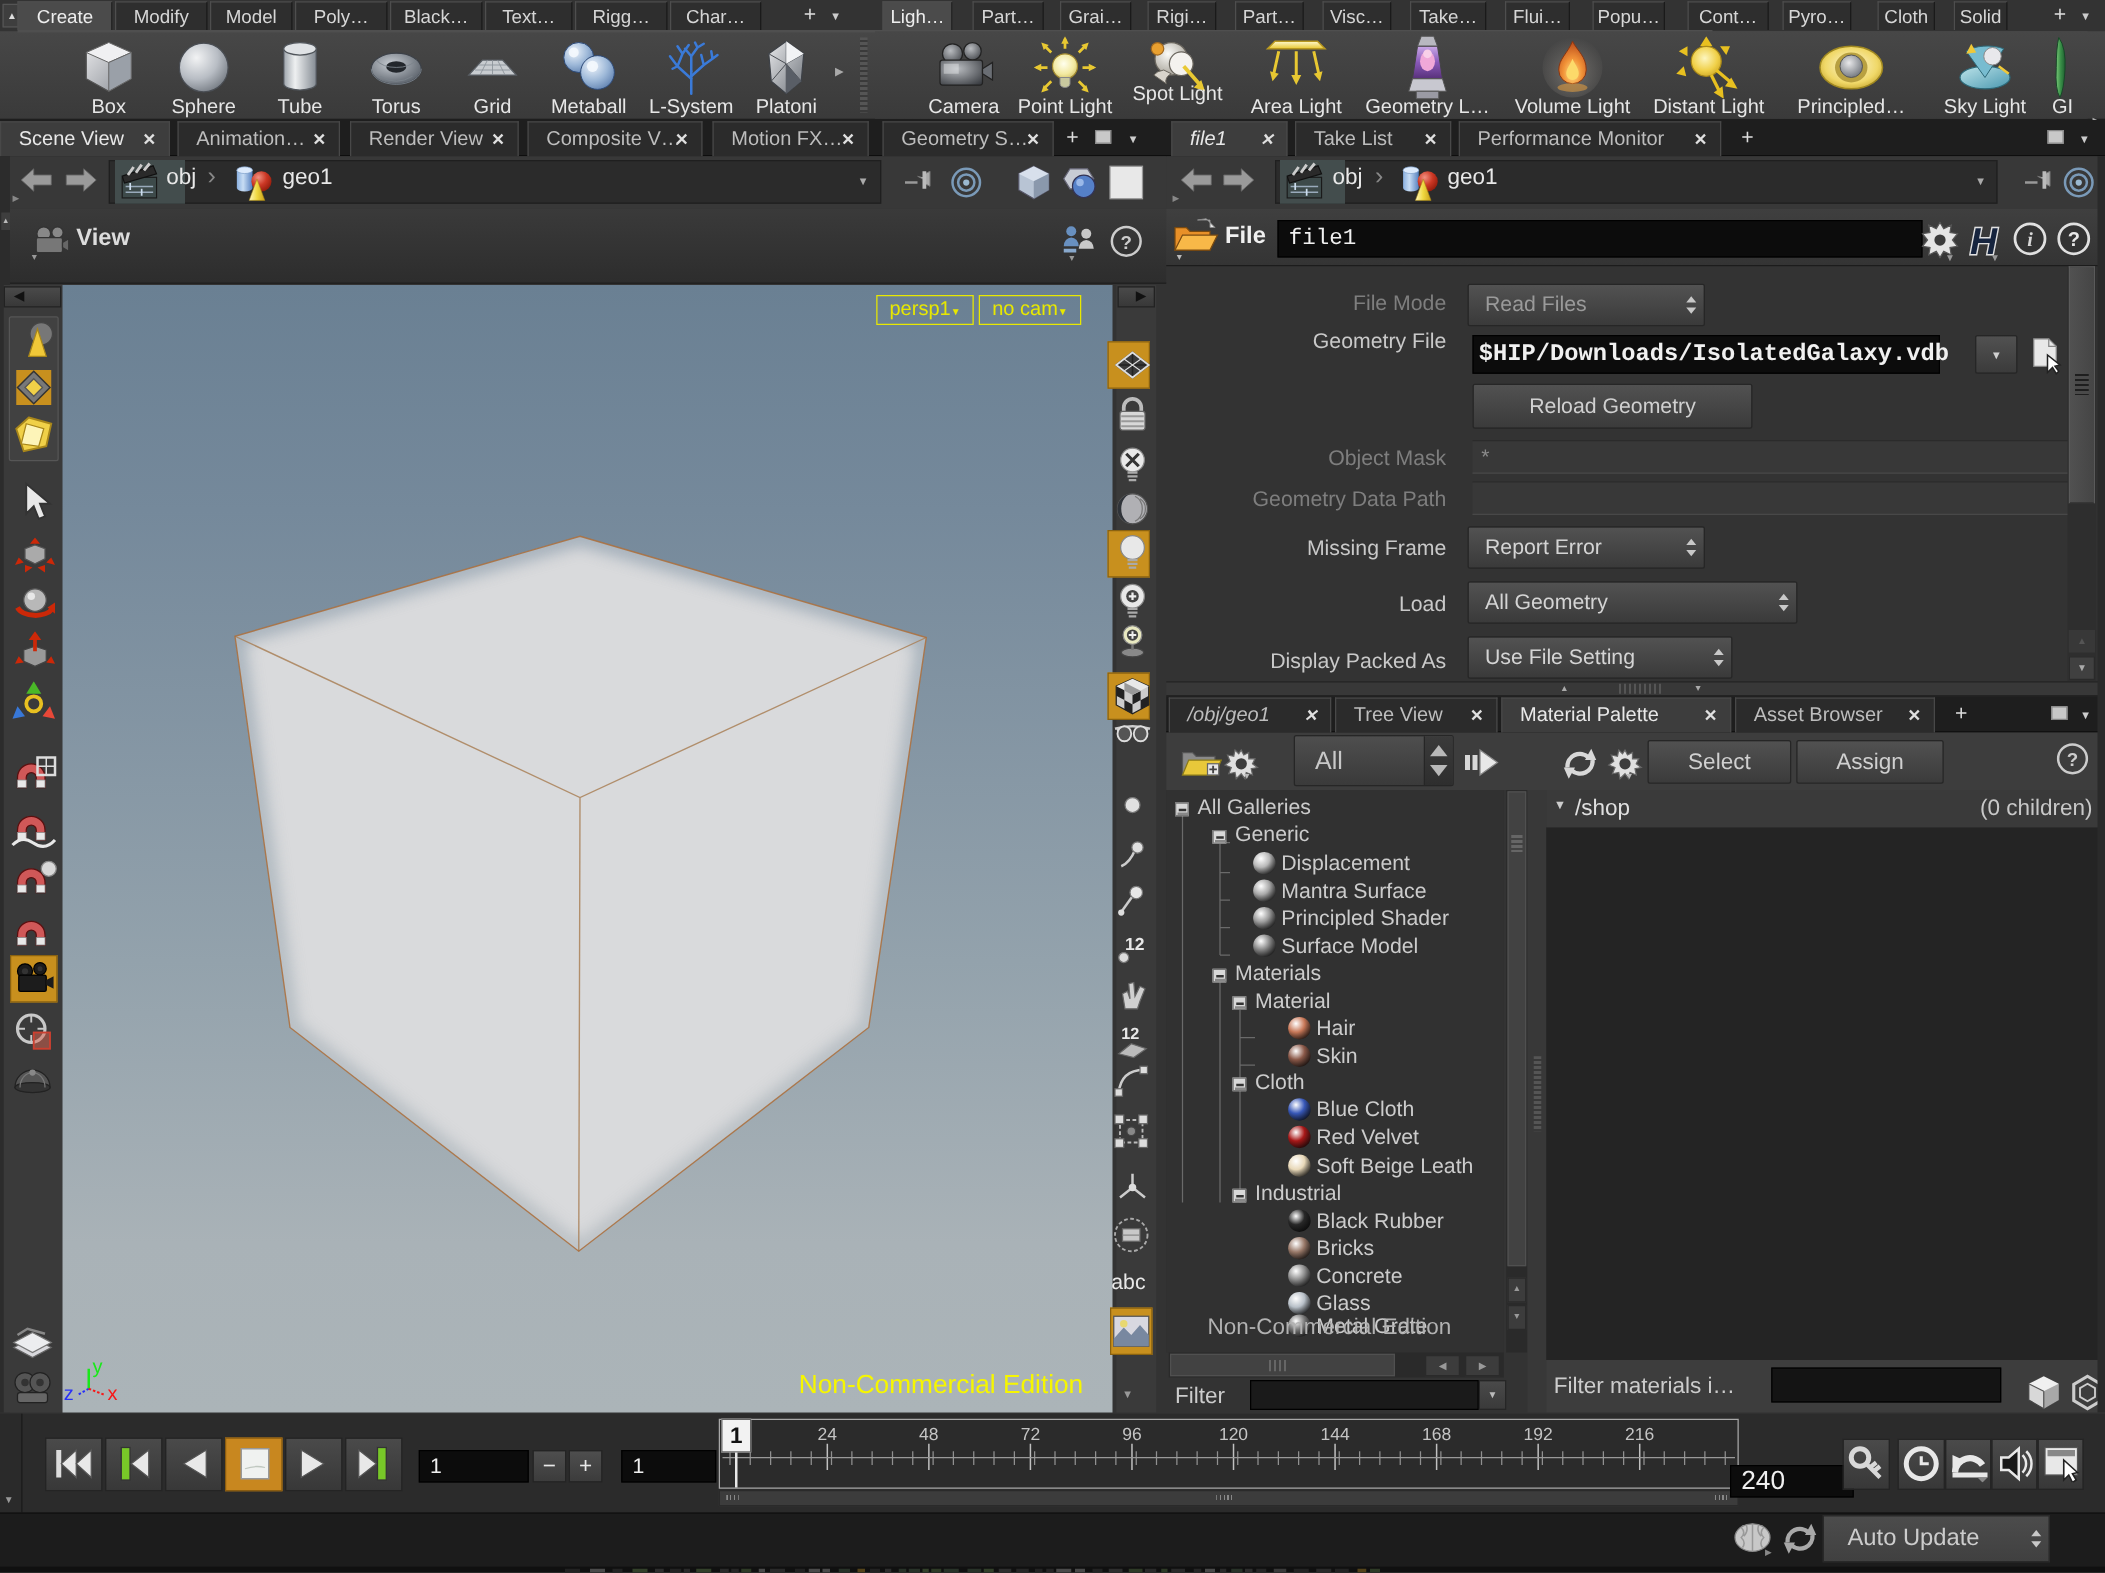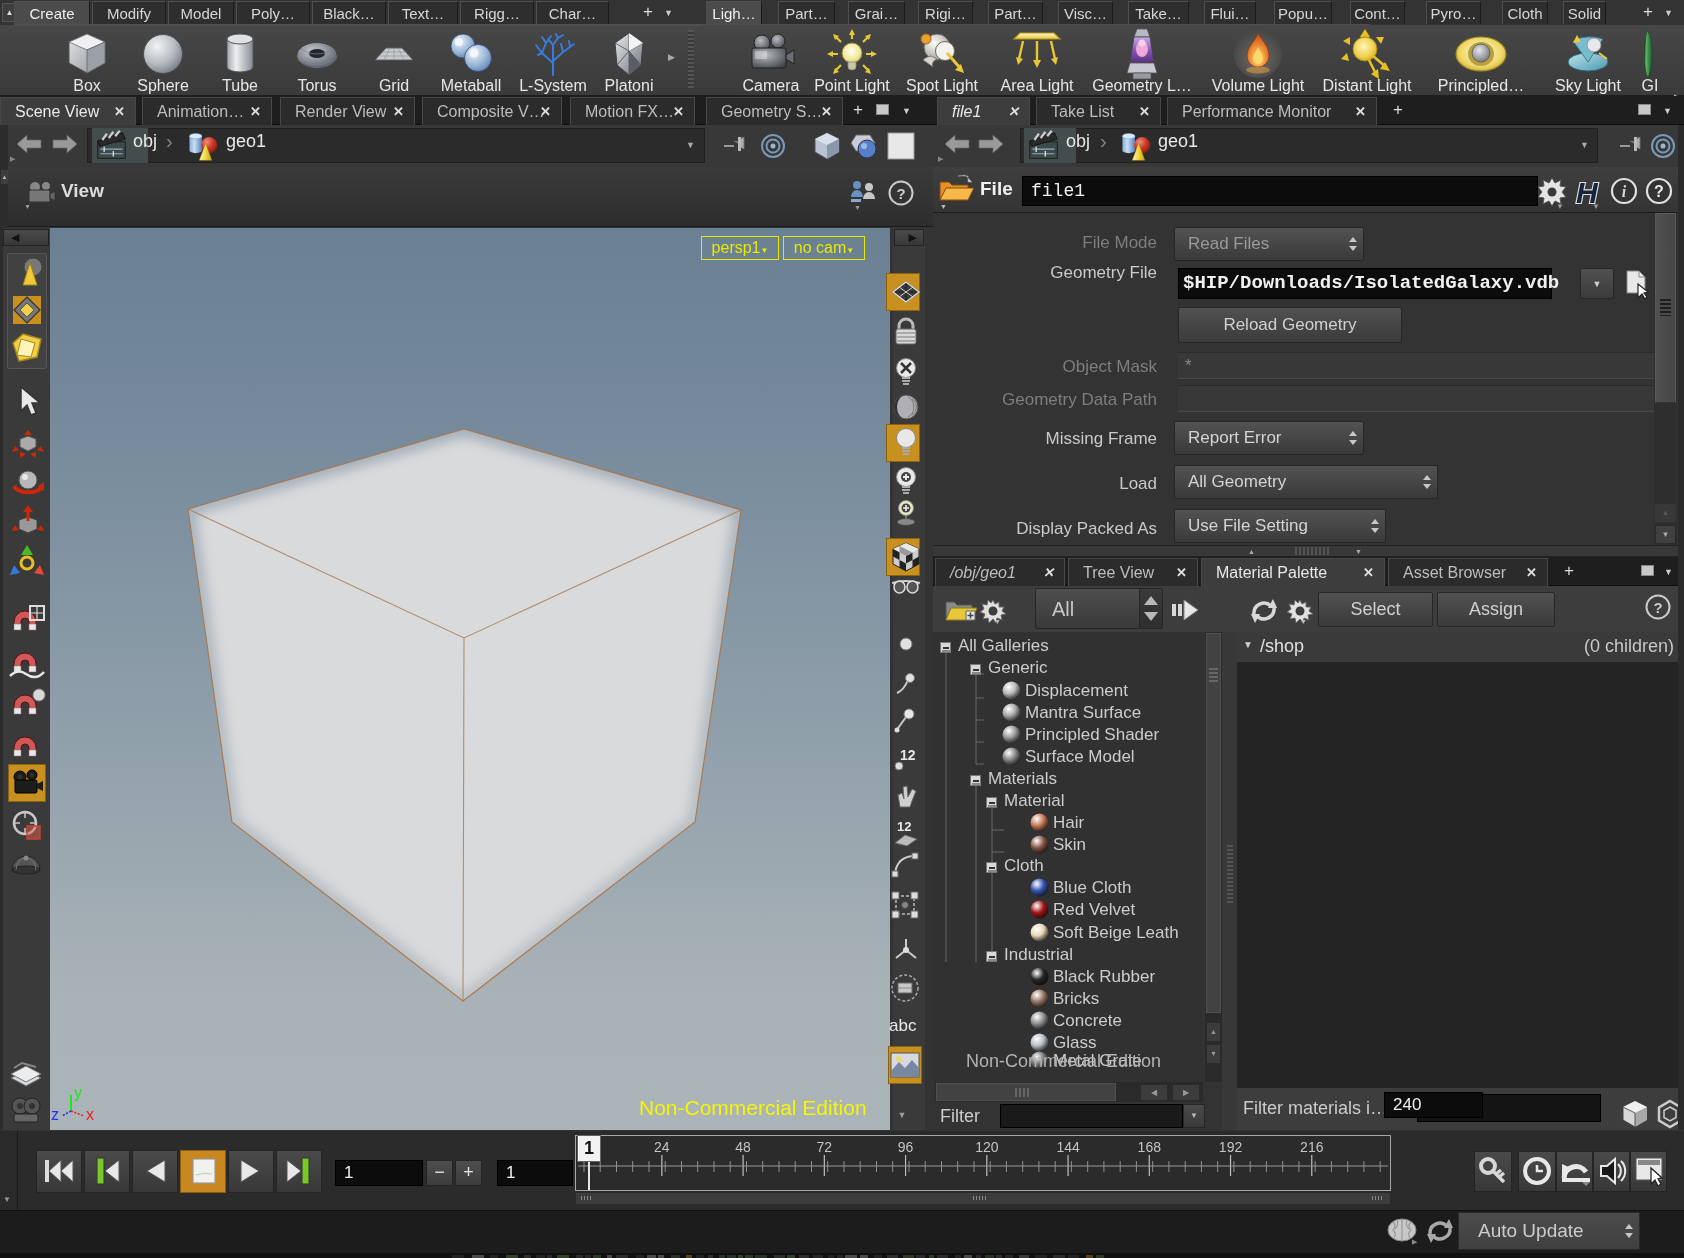--- a/index.html
+++ b/index.html
@@ -36,21 +36,21 @@
 <div class="tab" style="left:536px;width:73px">Char…</div>
 <div class="tab on" style="left:706px;width:56px">Ligh…</div>
 <div class="tab" style="left:778px;width:57px">Part…</div>
 <div class="tab" style="left:848px;width:57px">Grai…</div>
 <div class="tab" style="left:918px;width:55px">Rigi…</div>
 <div class="tab" style="left:988px;width:55px">Part…</div>
 <div class="tab" style="left:1058px;width:55px">Visc…</div>
 <div class="tab" style="left:1128px;width:61px">Take…</div>
 <div class="tab" style="left:1204px;width:52px">Flui…</div>
 <div class="tab" style="left:1274px;width:58px">Popu…</div>
-<div class="tab" style="left:1350px;width:55px">Cont…</div>
+<div class="tab" style="left:1350px;width:65px">Cont…</div>
 <div class="tab" style="left:1426px;width:55px">Pyro…</div>
 <div class="tab" style="left:1502px;width:46px">Cloth</div>
 <div class="tab" style="left:1563px;width:43px">Solid</div>
 <div class="a" style="left:638px;top:4px;width:20px;height:16px;color:#ddd;font-size:17px;line-height:16px;text-align:center">+</div>
 <div class="a" style="left:664px;top:8px;width:14px;height:10px;color:#ccc;font-size:9px">▼</div>
 <div class="a" style="left:1638px;top:4px;width:20px;height:16px;color:#ddd;font-size:17px;line-height:16px;text-align:center">+</div>
 <div class="a" style="left:1664px;top:8px;width:14px;height:10px;color:#ccc;font-size:9px">▼</div>
 <div class="a" style="left:0px;top:25px;width:1684px;height:71px;background:linear-gradient(#474747,#3a3a3a);border-bottom:1px solid #1e1e1e"></div>
 <div class="a" style="left:14px;top:24px;width:1356px;height:2px;background:#4f4f4f"></div>
 <div class="a" style="left:688px;top:30px;width:8px;height:60px;background:repeating-linear-gradient(#555 0 2px,#3a3a3a 2px 4px);width:6px"></div>
@@ -188,21 +188,21 @@
           <stop offset="1" stop-color="#9a958a"></stop>
         </radialGradient>
       </defs>
       <circle cx="20" cy="16" r="13" fill="url(#gso)" stroke="#6a665e" stroke-width="1"></circle>
       <path d="M14,25 a12,8 0 0 0 -8,4 l10,7 a9,7 0 0 1 4,-8 Z" fill="#d8d4cc" stroke="#6a665e" stroke-width="0.8"></path>
       <circle cx="28" cy="20" r="9.5" fill="#f4f2ee" stroke="#6a665e" stroke-width="1"></circle>
       <path d="M30,22 L44,38" stroke="#e8c832" stroke-width="3"></path>
       <polygon points="47,42 44,33 38,39" fill="#e8c832"></polygon>
       <circle cx="9" cy="8" r="5" fill="#e8a030" stroke="#a06820" stroke-width="1"></circle>
     </svg></div>
-<div class="tool-label" style="left:942px;top:77px">Spot Light</div>
+<div class="tool-label" style="left:942px;top:67px">Spot Light</div>
 <div class="a" style="left:1010px;top:29px;width:54px;height:50px;"><svg width="54" height="50" viewBox="0 0 54 50">
       <defs>
         <linearGradient id="gar" x1="0" y1="0" x2="0" y2="1">
           <stop offset="0" stop-color="#fef9d0"></stop>
           <stop offset="1" stop-color="#e8c832"></stop>
         </linearGradient>
       </defs>
       <polygon points="10,4 44,4 50,10 4,10" fill="url(#gar)" stroke="#b89820" stroke-width="1.2"></polygon>
       <g stroke="#e8c832" stroke-width="2.4" fill="none">
         <path d="M13,12 L9,30 M27,12 L27,32 M41,12 L45,30"></path>
@@ -1175,21 +1175,21 @@
     <path d="M787.9,25 V36" stroke="#909090" stroke-width="1"></path>
     <path d="M804.2,25 V36" stroke="#909090" stroke-width="1"></path>
     <path d="M2,30 H812" stroke="#999" stroke-width="1"></path>
   </svg>
 <div class="a" style="left:577px;top:1135px;width:24px;height:27px;background:#f2f2f2;border:1px solid #666;color:#111;font-size:18px;font-weight:bold;text-align:center;line-height:25px">1</div>
 <div class="a" style="left:588px;top:1162px;width:2px;height:28px;background:#e8e8e8"></div>
 <div class="a" style="left:575px;top:1192px;width:816px;height:13px;background:#3c3c3c;border:1px solid #2a2a2a"></div>
 <div class="a" style="left:581px;top:1196px;width:10px;height:4px;background:repeating-linear-gradient(90deg,#888 0 1px,#3c3c3c 1px 3px)"></div>
 <div class="a" style="left:973px;top:1196px;width:14px;height:4px;background:repeating-linear-gradient(90deg,#888 0 1px,#3c3c3c 1px 3px)"></div>
 <div class="a" style="left:1372px;top:1196px;width:10px;height:4px;background:repeating-linear-gradient(90deg,#888 0 1px,#3c3c3c 1px 3px)"></div>
-<div class="fld" style="left:1384px;top:1092px;width:99px;height:26px;font-size:17px;line-height:24px;padding-left:8px">240</div>
+<div class="fld" style="left:1384px;top:1172px;width:99px;height:26px;font-size:21px;line-height:24px;padding-left:8px">240</div>
 <div class="a" style="left:1474px;top:1151px;width:38px;height:41px;background:linear-gradient(#4a4a4a,#383838);border:1px solid #242424"></div>
 <div class="a" style="left:1478px;top:1156px"><svg width="30" height="30" viewBox="0 0 30 30">
       <circle cx="10" cy="10" r="7" fill="none" stroke="#d8d8d8" stroke-width="4"></circle>
       <path d="M15,15 L26,26 M21,21 L26,17 M18,18 L23,14" stroke="#d8d8d8" stroke-width="3.5"></path>
     </svg></div>
 <div class="a" style="left:1518px;top:1151px;width:38px;height:41px;background:linear-gradient(#4a4a4a,#383838);border:1px solid #242424"></div>
 <div class="a" style="left:1522px;top:1156px"><svg width="30" height="30" viewBox="0 0 30 30">
       <circle cx="15" cy="15" r="12" fill="none" stroke="#e8e8e8" stroke-width="4"></circle>
       <path d="M15,9 v6 h6" stroke="#e8e8e8" stroke-width="2.5" fill="none"></path>
     </svg></div>

